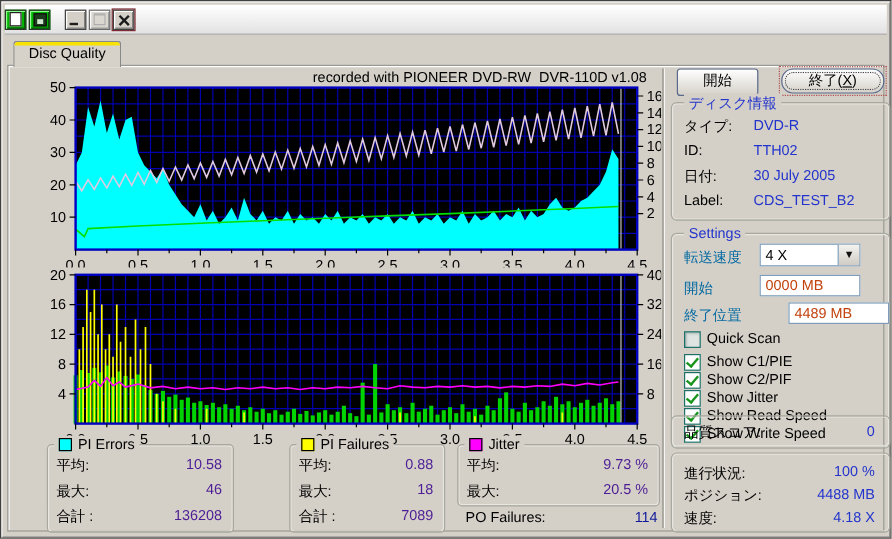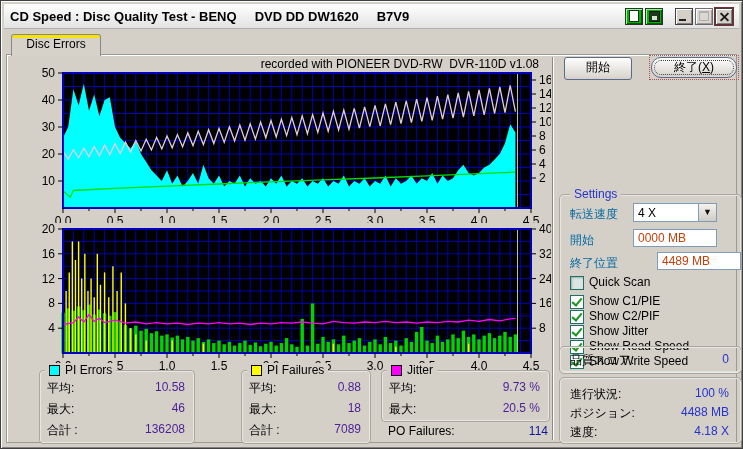--- a/index.html
+++ b/index.html
@@ -65,21 +65,20 @@
   .sb-row .v{position:absolute;right:0;color:#4c1d95;}
   .po-row{position:absolute;left:387px;top:423px;width:160px;color:#000;z-index:2;}
   .po-row .v{position:absolute;right:0;color:#10189a;}
 </style>
 </head>
 <body>
 
 <div class="window">
 
   <div class="titlebar">
-    <div class="title-text">CD Speed : Disc Quality Test - BENQ     DVD DD DW1620     B7V9</div>
     <div class="tb-btns">
       <div class="tb-icon-btn">
           <span class="copy-glyph"></span>
         </div>
       <div class="tb-icon-btn">
           <span class="save-glyph"></span>
         </div>
       <div class="win-sep"></div>
       <div class="win-btn">
           <span class="min-glyph"></span>
@@ -87,21 +86,21 @@
       <div class="win-btn disabled">
           <span class="max-glyph"></span>
         </div>
       <div class="win-btn close-btn">
           <span class="x-glyph"></span>
         </div>
     </div>
   </div>
 
   <div class="tabpage"></div>
-  <div class="tab"><span>Disc Errors</span></div>
+  <div class="tab"><span>Disc Quality</span></div>
 
   <div class="recorded">recorded with PIONEER DVD-RW  DVR-110D v1.08</div>
 
   <svg id="svg1" class="chart" style="left:25px;top:62px;" width="525" height="160">
       <rect x="37" y="10" width="468" height="135" fill="#000"></rect>
       <line x1="47.4" y1="10" x2="47.4" y2="145" stroke="#0000b0" stroke-width="1"></line>
       <line x1="57.8" y1="10" x2="57.8" y2="145" stroke="#0000b0" stroke-width="1"></line>
       <line x1="68.2" y1="10" x2="68.2" y2="145" stroke="#0000b0" stroke-width="1"></line>
       <line x1="78.6" y1="10" x2="78.6" y2="145" stroke="#0000b0" stroke-width="1"></line>
       <line x1="89" y1="10" x2="89" y2="145" stroke="#0000b0" stroke-width="1"></line>
@@ -468,20 +467,27 @@
   <div class="po-row"><span>PO Failures:</span><span class="v">114</span></div>
 
   <div class="vdivider"></div>
 
   <div class="panel">
     <div class="btn btn-start"><span>開始</span></div>
     <div class="btn-stop-wrap">
       <div class="btn-stop"><span>終了(</span><u>X</u><span>)</span></div>
     </div>
 
+    <div class="group g-disc">
+      <div class="group-title">ディスク情報</div>
+      <div class="inforow" style="top:11px;"><span>タイプ:</span><span class="val">DVD-R</span></div>
+      <div class="inforow" style="top:32px;"><span>ID:</span><span class="val">TTH02</span></div>
+      <div class="inforow" style="top:53px;"><span>日付:</span><span class="val">30 July 2005</span></div>
+      <div class="inforow" style="top:74px;"><span>Label:</span><span class="val">CDS_TEST_B2</span></div>
+    </div>
 
     <div class="group g-set">
       <div class="group-title">Settings</div>
       <span class="setlabel" style="top:11px;">転送速度</span>
       <div class="combo">
         <span class="cval">4 X</span>
         <span class="cbtn">▼</span>
       </div>
       <span class="setlabel" style="top:37px;">開始</span>
       <div class="tinput" style="top:34px;">0000 MB</div>

